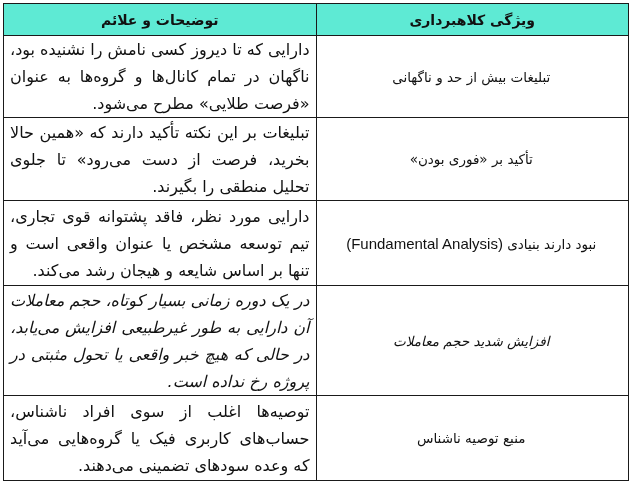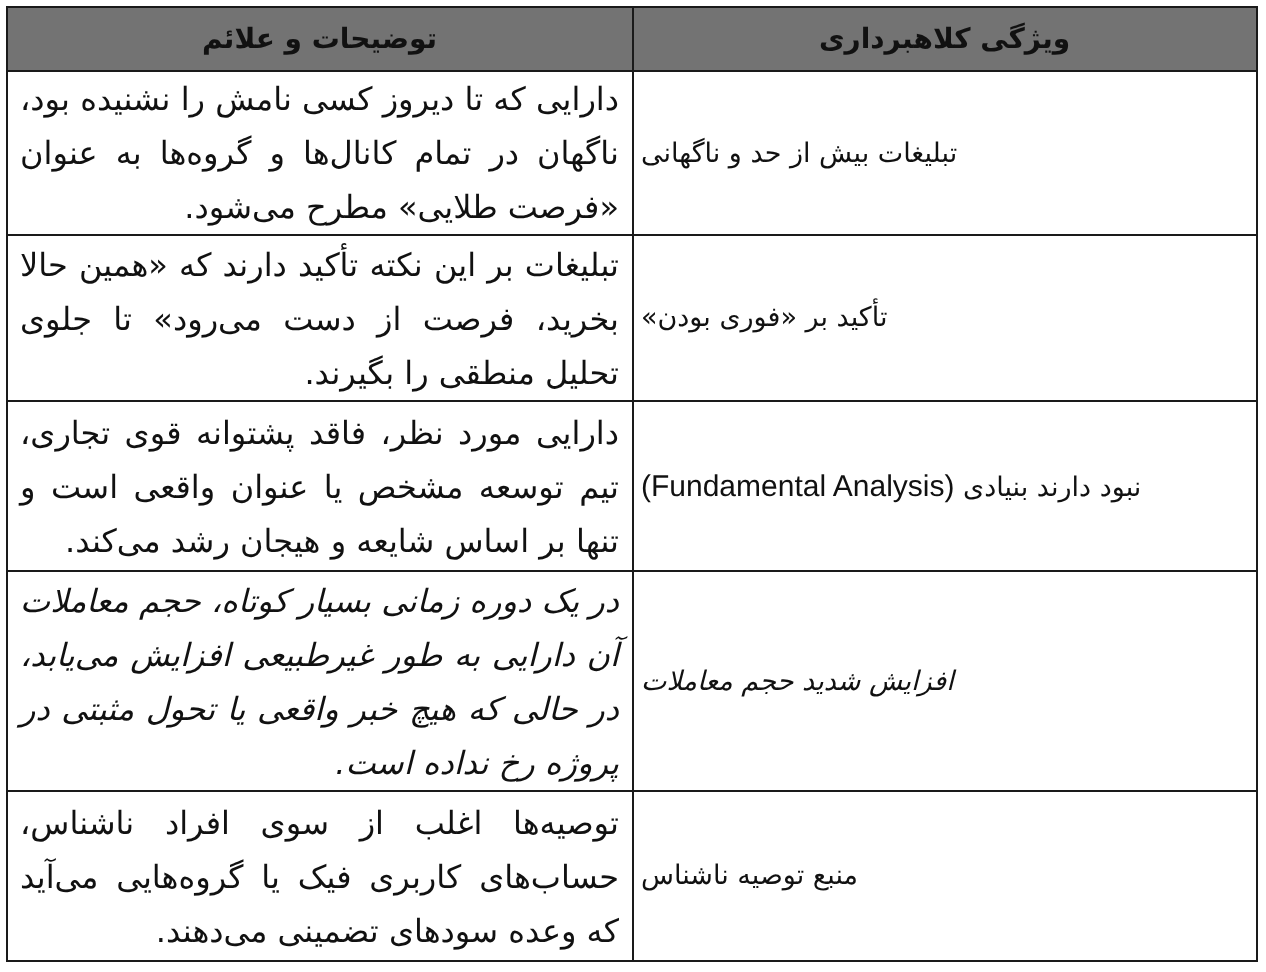--- a/index.html
+++ b/index.html
@@ -23,31 +23,31 @@
       direction: rtl;
       table-layout: fixed;
     }
     .tbl td, .tbl th {
       border: 1.5px solid #1a1a1a;
       color: #111;
       vertical-align: middle;
       box-sizing: border-box;
     }
     .tbl th {
-      background: #737373;
+      background: #5eead4;
       height: 32px;
       font-size: 14px;
       font-weight: bold;
       text-align: center;
       padding: 0;
     }
     .tbl td.feature {
       width: 312px;
       font-size: 13.5px;
-      text-align: left;
+      text-align: center;
       padding: 0 6px 0 4px;
     }
     .tbl td.desc {
       width: 314px;
       font-size: 16px;
       line-height: 27px;
       text-align: justify;
       text-align-last: right;
       padding: 0 6px 0 6px;
     }

